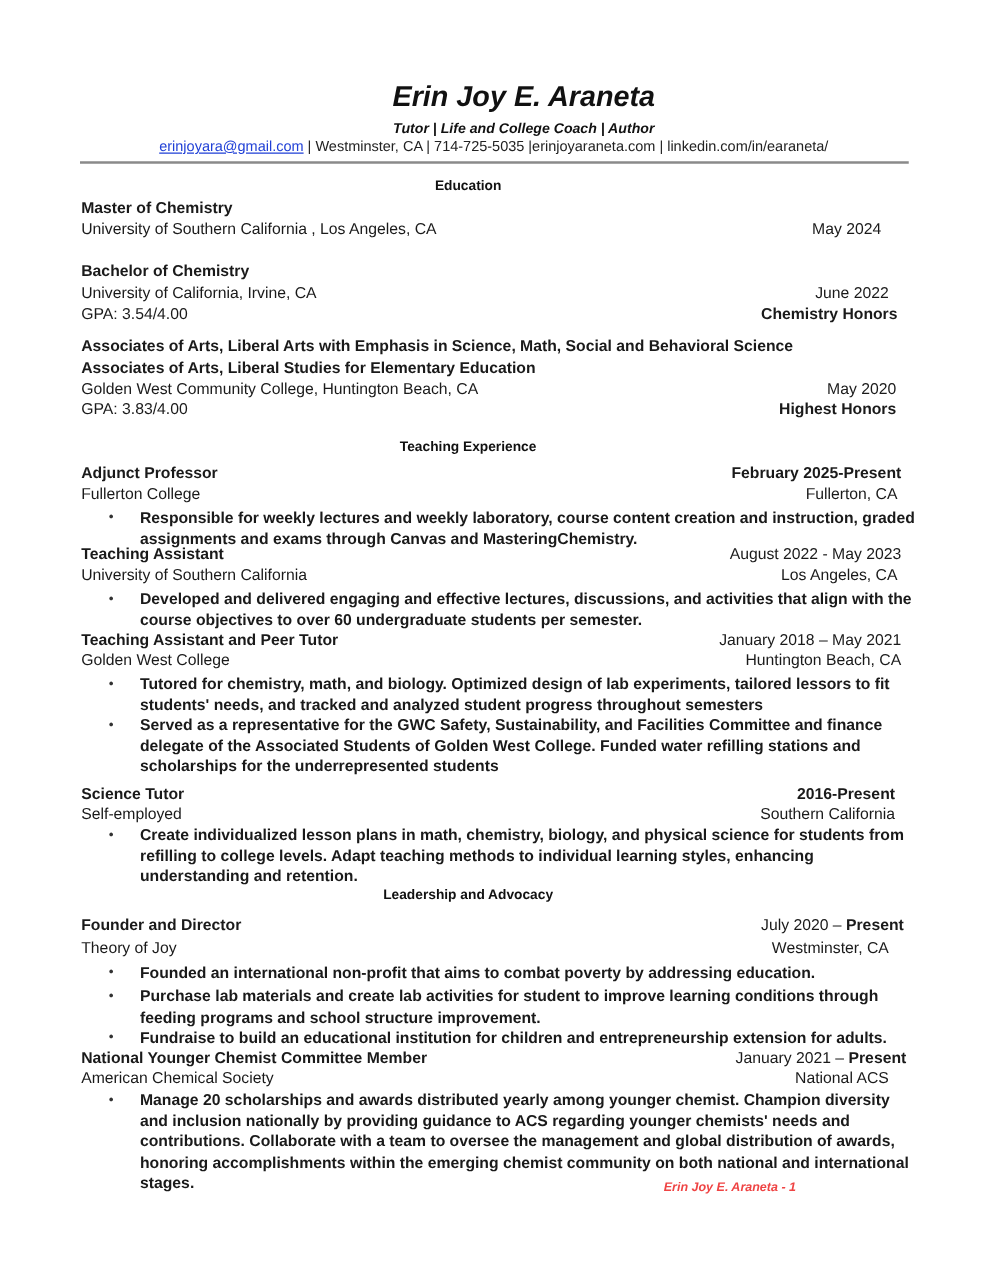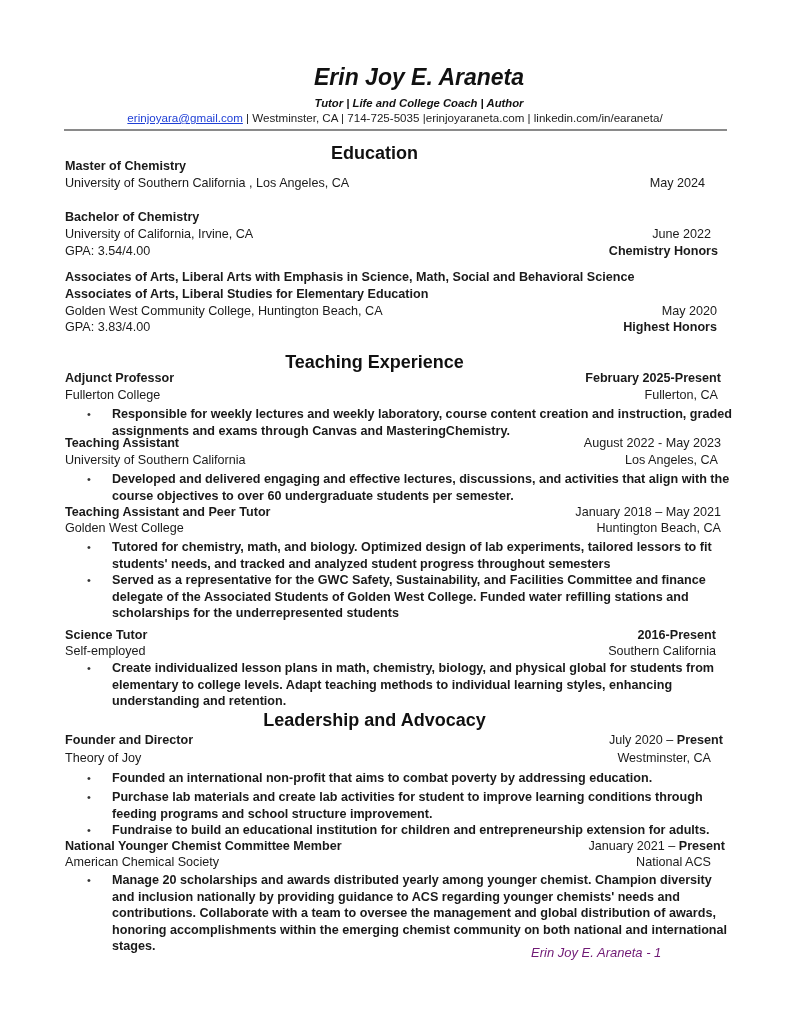--- a/index.html
+++ b/index.html
@@ -8,29 +8,29 @@
     .page { position: absolute; left: 0; top: 0; width: 790px; height: 1023px; }
     .name { position: absolute; left: 0; width: 790px; top: 64px; text-align: center;
             font-size: 23px; font-weight: bold; font-style: italic; color: #111; margin-left: 24px; }
     .tagline { position: absolute; left: 0; width: 790px; top: 97px; text-align: center;
                font-size: 11.3px; font-weight: bold; font-style: italic; color: #111; padding-left: 24px; }
     .contact { position: absolute; left: 0; width: 790px; top: 111px; text-align: center;
                font-size: 11.6px; color: #222; }
     .contact a { color: #1f3fd6; text-decoration: underline; }
     .rule { position: absolute; left: 64px; width: 663px; top: 129px; height: 2px; background: #8a8a8a; }
     .sec-title { position: absolute; left: 0; width: 749px; text-align: center; font-weight: bold;
-                 font-size: 18px; color: #111; }
+                 font-size: 11px; color: #111; }
     .row { position: absolute; left: 65px; width: 656px; height: 17px; }
     .row .l { position: absolute; left: 0; top: 0; white-space: nowrap; }
     .row .r { position: absolute; right: 0; top: 0; white-space: nowrap; }
     .bi { font-weight: bold; }
     .bullet { position: absolute; left: 87px; width: 650px; line-height: 16.5px; }
     .bullet .dot { position: absolute; left: 0; top: 0; font-size: 11px; color: #333; }
     .bullet .txt { position: absolute; left: 25px; top: 0; width: 625px; font-weight: bold; }
-    .footer { position: absolute; left: 531px; top: 945px; font-size: 13px; font-weight: normal; font-style: italic; color: #701a75; }
+    .footer { position: absolute; left: 531px; top: 945px; font-size: 10px; font-weight: bold; font-style: italic; color: #ef4444; }
   </style>
 </head>
 <body>
 
 <div class="page">
   <div class="name">Erin Joy E. Araneta</div>
   <div class="tagline">Tutor | Life and College Coach | Author</div>
   <div class="contact">
     <a>erinjoyara@gmail.com</a><span> | Westminster, CA | 714-725-5035 |erinjoyaraneta.com | linkedin.com/in/earaneta/</span>
   </div>
@@ -121,21 +121,21 @@
   <div class="row" style="top:628px;width:651px">
       <span class="l bi">Science Tutor</span>
       <span class="r bi">2016-Present</span>
     </div>
   <div class="row" style="top:644px;width:651px">
       <span class="l">Self-employed</span>
       <span class="r">Southern California</span>
     </div>
   <div class="bullet" style="top:660px">
       <span class="dot">•</span>
-      <span class="txt">Create individualized lesson plans in math, chemistry, biology, and physical global for students from elementary to college levels. Adapt teaching methods to individual learning styles, enhancing understanding and retention.</span>
+      <span class="txt">Create individualized lesson plans in math, chemistry, biology, and physical science for students from refilling to college levels. Adapt teaching methods to individual learning styles, enhancing understanding and retention.</span>
     </div>
 
   <div class="sec-title" style="top:710px">Leadership and Advocacy</div>
 
   <div class="row" style="top:733px;width:658px">
       <span class="l bi">Founder and Director</span>
       <span class="r"><span>July 2020 – </span><span class="bi">Present</span></span>
     </div>
   <div class="row" style="top:751px;width:646px">
       <span class="l">Theory of Joy</span>

